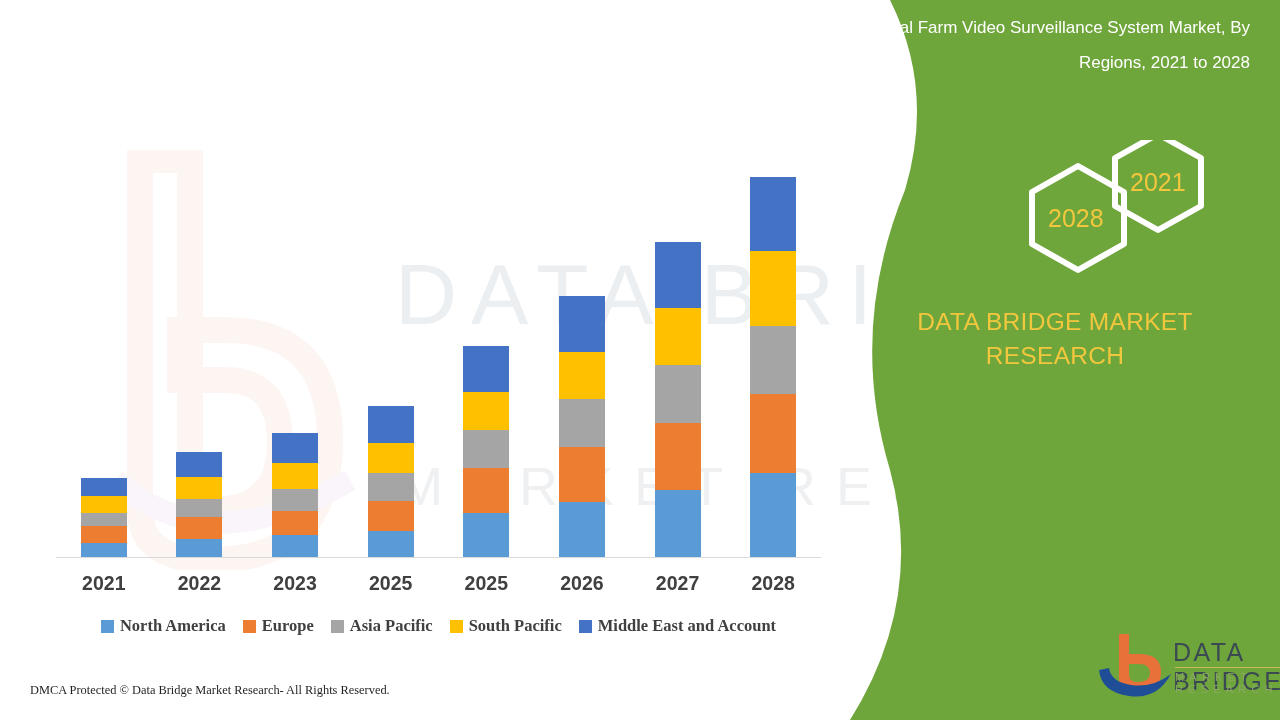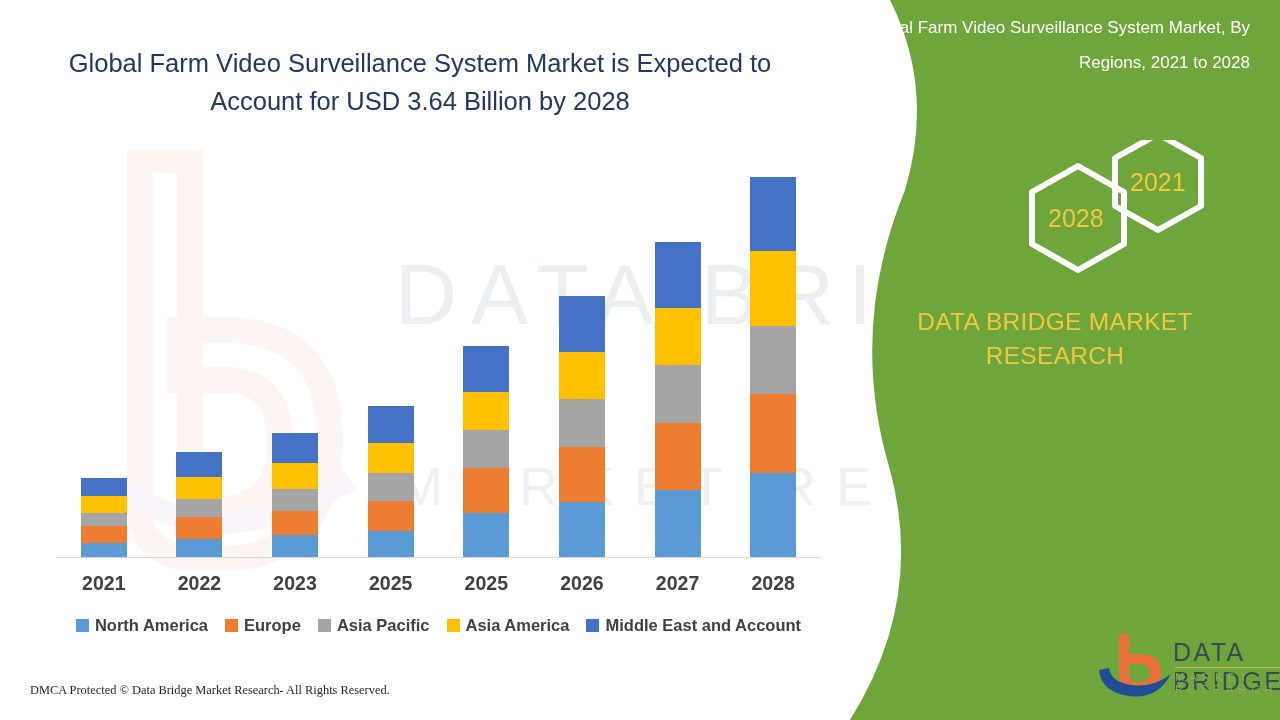--- a/index.html
+++ b/index.html
@@ -49,21 +49,21 @@
   .seg{width:100%;}
   .xlabels{position:absolute;left:56px;top:572px;width:765px;height:30px;}
   .xlab{
     position:absolute;top:0;width:80px;text-align:center;
     font-size:19.5px;color:#404040;font-weight:700;
   }
 
   
   .legend{
     position:absolute;left:56px;top:616px;width:765px;
-    display:flex;align-items:center;justify-content:center;gap:17px;
+    display:flex;align-items:center;justify-content:center;gap:17px;font-family:Liberation Serif, serif;
   }
   .lg-item{display:flex;align-items:center;gap:6px;}
   .lg-swatch{width:13px;height:13px;display:block;}
   .lg-label{font-size:16.5px;color:#404040;font-weight:700;white-space:nowrap;}
 
   
   .footer{
     position:absolute;left:0;top:683px;width:860px;height:30px;
     font-family:"Liberation Serif", serif;
     font-size:12.4px;color:#231f20;
@@ -104,21 +104,20 @@
 
 <div id="canvas">
 
   <svg class="wm-logo" viewBox="0 0 340 420" aria-hidden="true">
     <path d="M40 10 L40 360 Q40 410 110 410 Q230 410 230 290 Q230 180 125 180 L80 180 L80 230 L125 230 Q180 230 180 292 Q180 360 112 360 Q90 360 90 330 L90 10 Z" fill="none" stroke="#fbeee9" stroke-width="26"></path>
     <path d="M15 330 Q110 415 250 330" fill="none" stroke="#f5eef6" stroke-width="22"></path>
   </svg>
   <div class="wm-text wm-line1">DATA BRIDGE</div>
   <div class="wm-text wm-line2">MARKET RESEARCH</div>
 
-  <div class="title">Global Farm Video Surveillance System Market is Expected to Account for USD 3.64 Billion by 2028</div>
 
   <div class="plot" id="plot">
       <div class="bar" style="left: 24.8125px; height: 80px;">
         <div class="seg" style="background: rgb(68, 114, 196); height: 22.5%;"></div>
         <div class="seg" style="background: rgb(255, 192, 0); height: 21.25%;"></div>
         <div class="seg" style="background: rgb(165, 165, 165); height: 16.25%;"></div>
         <div class="seg" style="background: rgb(237, 125, 49); height: 21.25%;"></div>
         <div class="seg" style="background: rgb(91, 155, 213); height: 18.75%;"></div>
       </div>
       <div class="bar" style="left: 120.438px; height: 106px;">
@@ -191,21 +190,21 @@
       <div class="lg-item">
         <span class="lg-swatch" style="background: rgb(237, 125, 49);"></span>
         <span class="lg-label">Europe</span>
       </div>
       <div class="lg-item">
         <span class="lg-swatch" style="background: rgb(165, 165, 165);"></span>
         <span class="lg-label">Asia Pacific</span>
       </div>
       <div class="lg-item">
         <span class="lg-swatch" style="background: rgb(255, 192, 0);"></span>
-        <span class="lg-label">Asia America</span>
+        <span class="lg-label">South Pacific</span>
       </div>
       <div class="lg-item">
         <span class="lg-swatch" style="background: rgb(68, 114, 196);"></span>
         <span class="lg-label">Middle East and Account</span>
       </div>
     </div>
 
   <div class="footer">
     <div class="foot-left">DMCA Protected © Data Bridge Market Research- All Rights Reserved.</div>
   </div>

